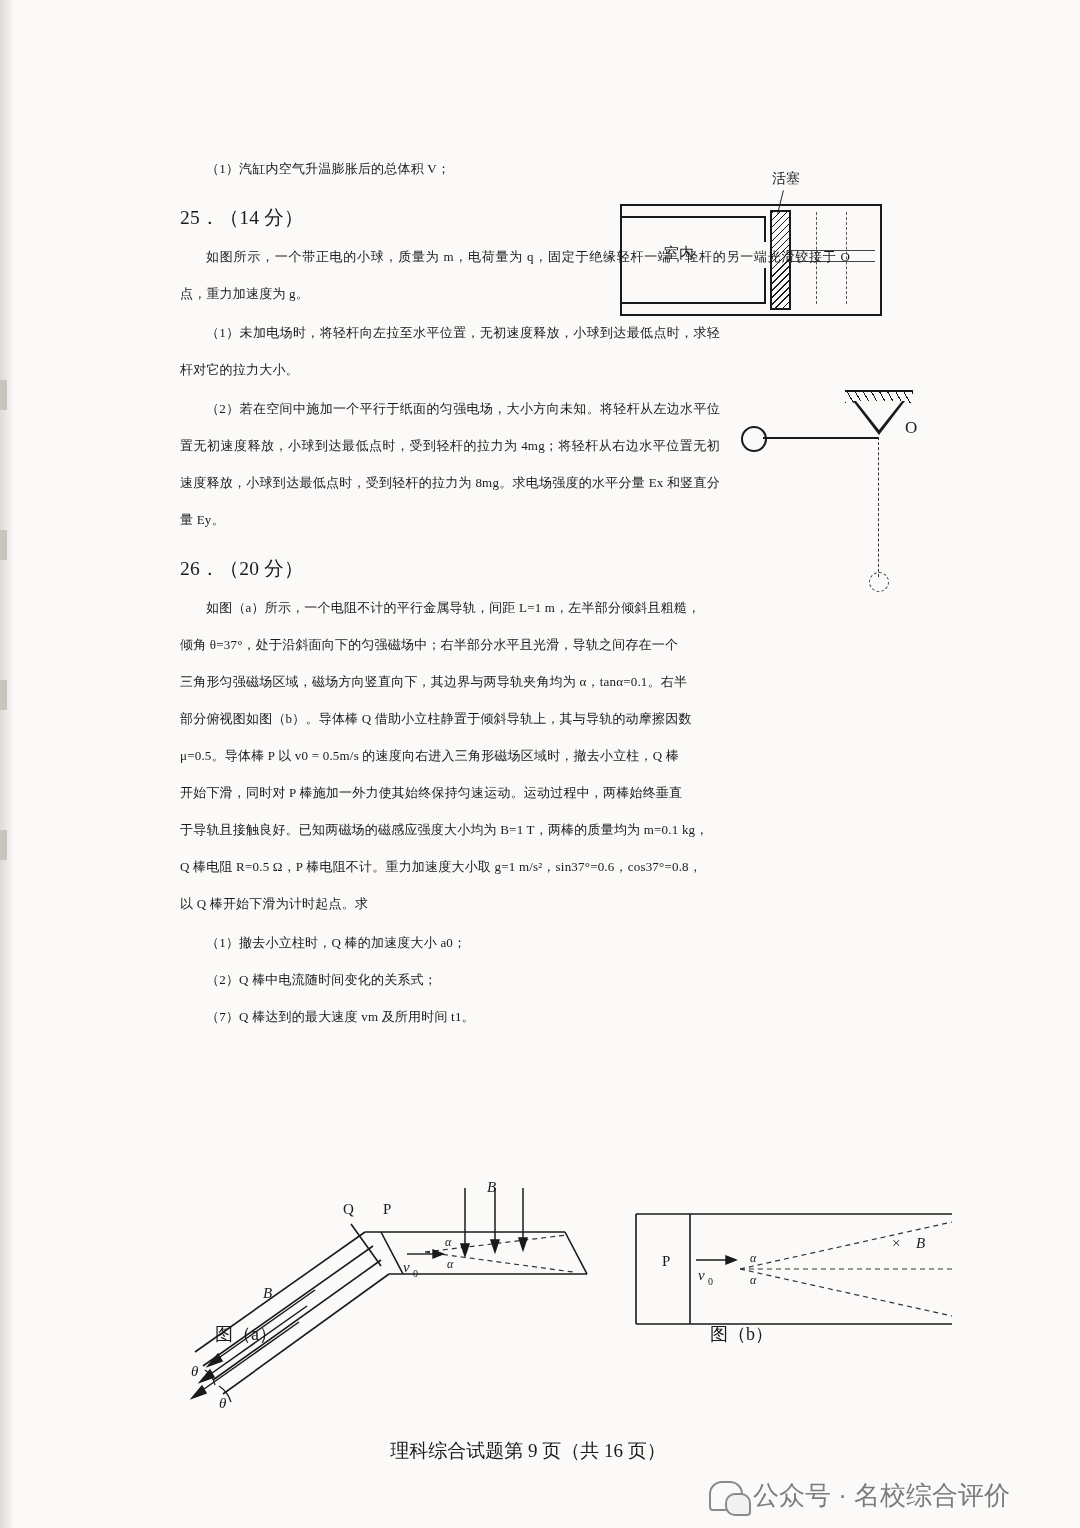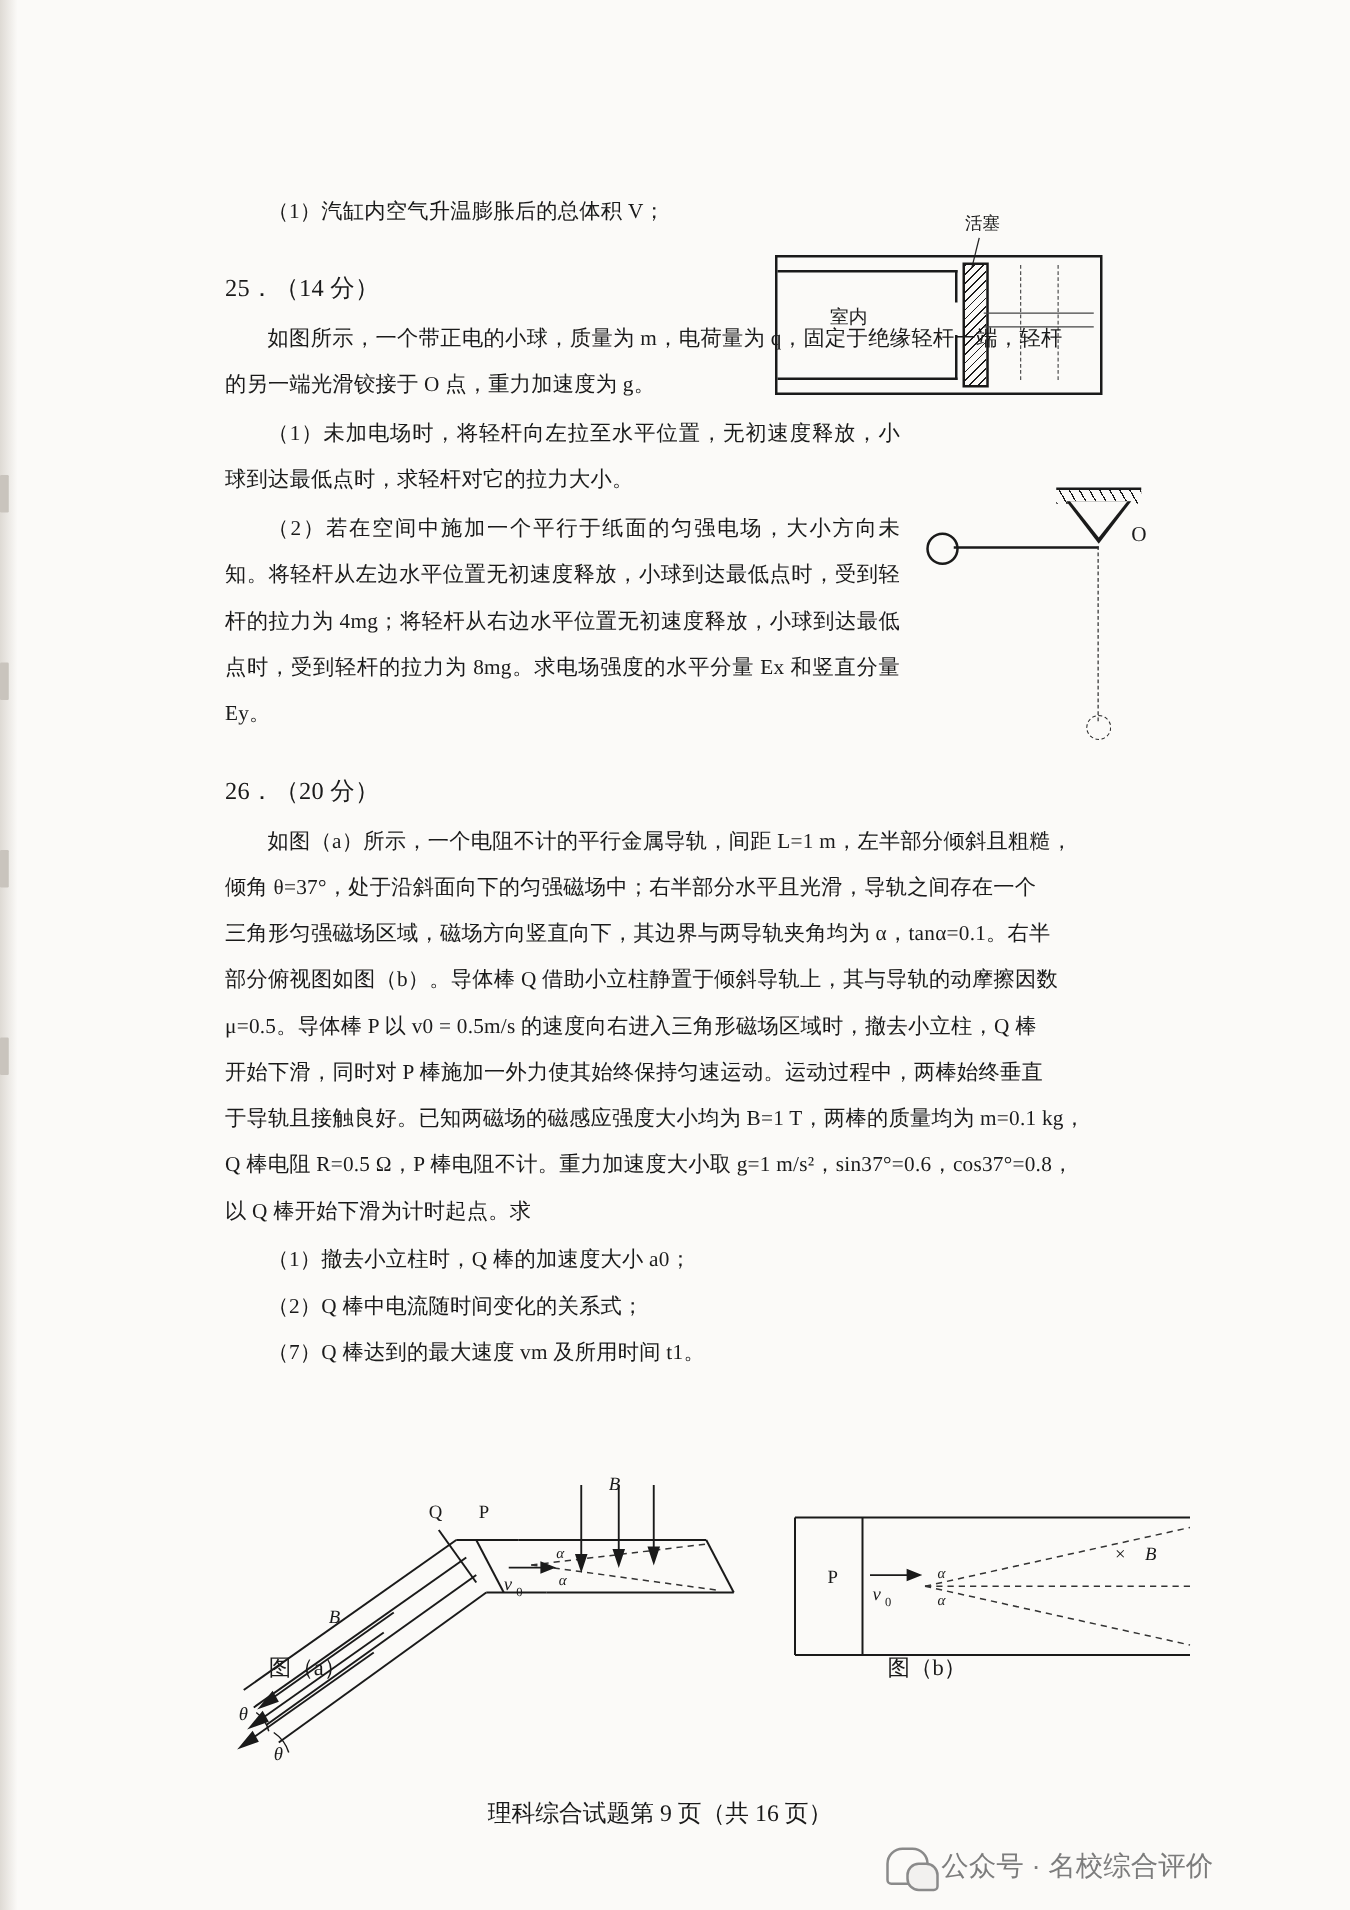--- a/index.html
+++ b/index.html
@@ -43,30 +43,30 @@
 
   .content {
     position: absolute;
     left: 180px;
     top: 150px;
     width: 780px;
   }
 
   p {
     margin: 0;
-    font-size: 17px;
+    font-size: 13px;
     line-height: 37px;
     letter-spacing: 0.2px;
     text-align: justify;
   }
   .indent { text-indent: 2em; }
   .qnum {
     font-size: 19.5px;
     line-height: 37px;
-    margin-top: 26px;
+    margin-top: 12px;
   }
   .blk { margin-top: 2px; }
 
   
   .fig-cyl {
     position: absolute;
     left: 620px;
     top: 170px;
     width: 268px;
     height: 150px;
@@ -227,21 +227,21 @@
   }
 
   .wm {
     position: absolute;
     left: 690px;
     top: 1478px;
     display: flex;
     align-items: center;
     gap: 10px;
     color: #7c7c7c;
-    font-size: 22px;
+    font-size: 26px;
     font-family: "Liberation Sans", sans-serif;
     padding-left: 19px;
   }
   .wm .wx {
     width: 30px; height: 26px;
     border: 2px solid #8a8a8a;
     border-radius: 13px 13px 13px 4px;
     position: relative;
   }
   .wm .wx:after {

